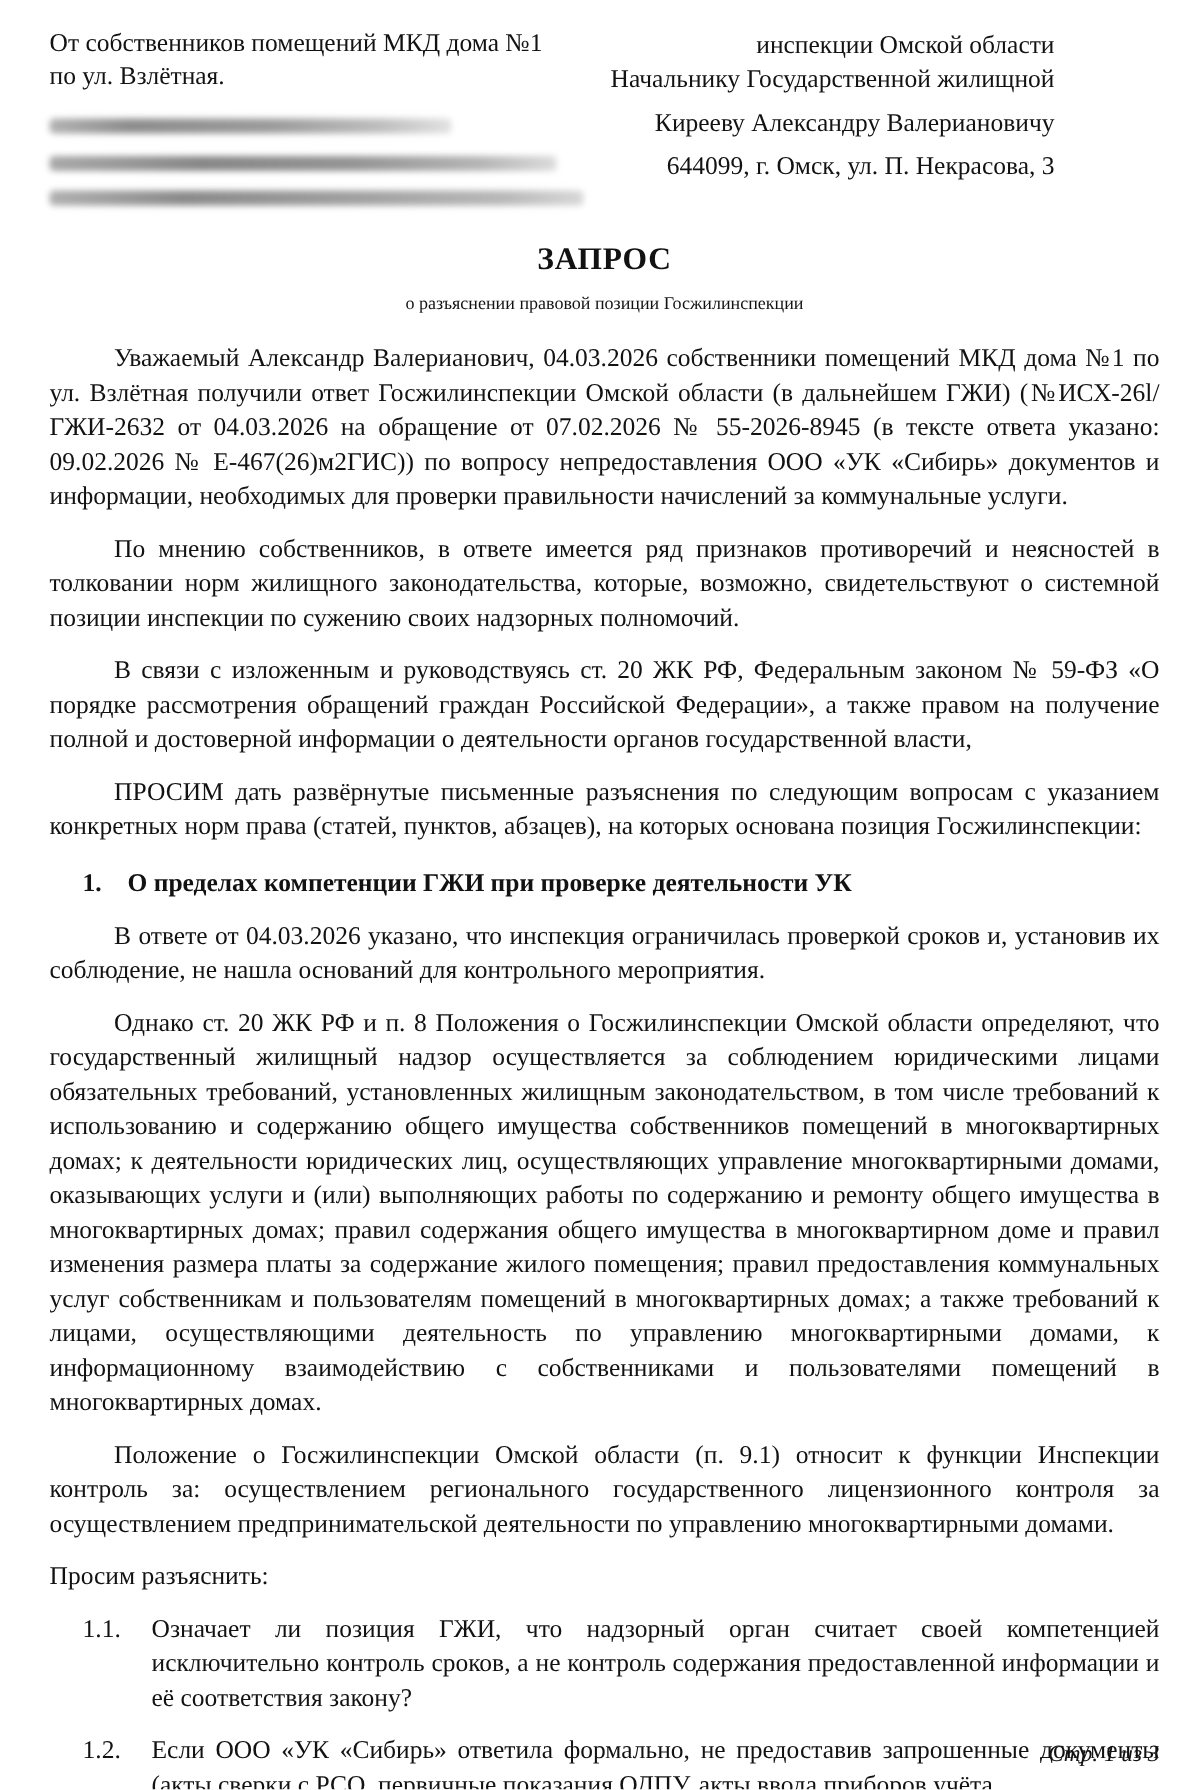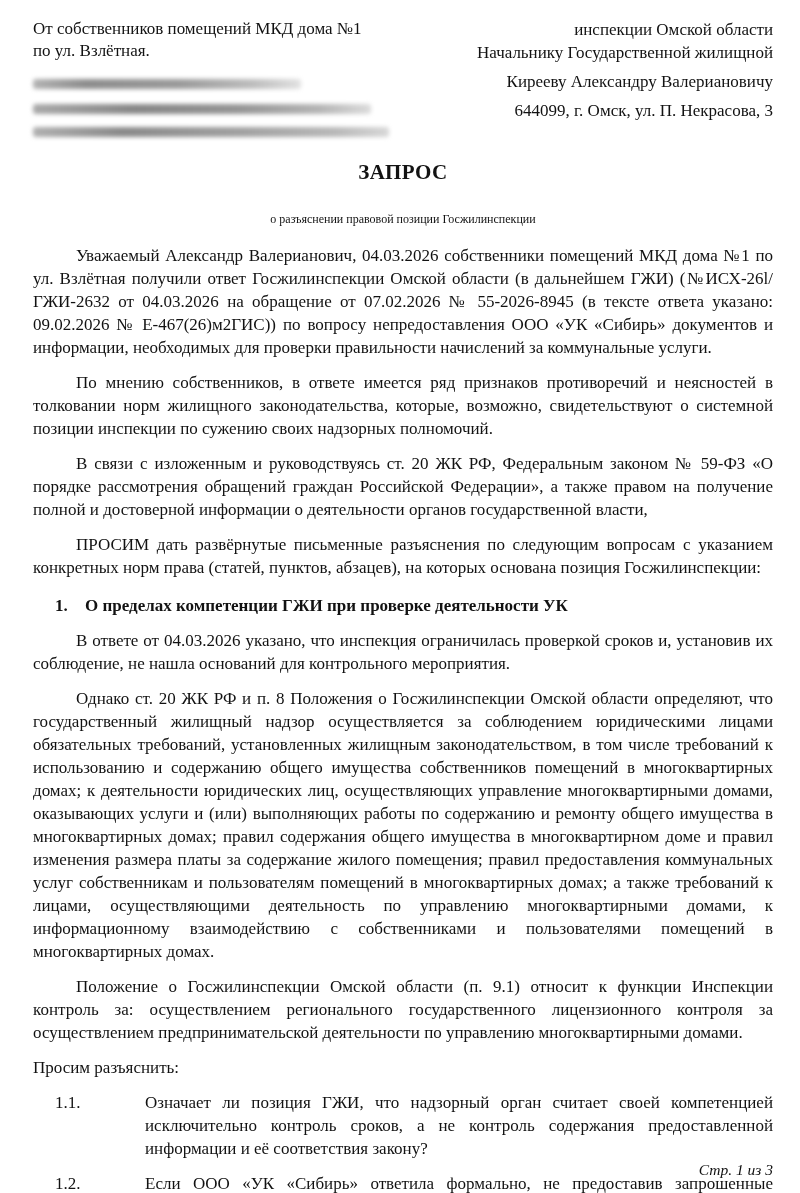--- a/index.html
+++ b/index.html
@@ -11,51 +11,51 @@
     padding: 18px 27px 0 33px;
     background: #ffffff;
     font-family: "Liberation Serif", "DejaVu Serif", serif;
     font-size: 17px;
     line-height: 23px;
     color: #121212;
     overflow: hidden;
   }
 
   
-  .header { display: flex; justify-content: space-between; align-items: flex-start; }
+  .header { display: flex; justify-content: flex-start; align-items: flex-start; }
   .sender { width: 330px; line-height: 22px; }
   .recipient { width: 340px; text-align: right; line-height: 23px; }
   .recipient .sp { margin-top: 6px; }
 
   .redacted {
     height: 10px;
     border-radius: 3px;
     filter: blur(2px);
   }
   .r1 { width: 268px; margin-top: 17px;
         background: linear-gradient(90deg,#b3b3b3 0%,#8d8d8d 20%,#9b9b9b 55%,#bdbdbd 82%,#e2e2e2 100%); }
   .r2 { width: 338px; margin-top: 15px;
         background: linear-gradient(90deg,#a9a9a9 0%,#878787 30%,#949494 60%,#b5b5b5 85%,#dcdcdc 100%); }
   .r3 { width: 356px; margin-top: 13px;
         background: linear-gradient(90deg,#b0b0b0 0%,#8a8a8a 25%,#9e9e9e 55%,#b8b8b8 85%,#d8d8d8 100%); }
 
   
   .title-block { text-align: center; margin-top: 23px; }
-  .doc-title { font-weight: bold; font-size: 21px; line-height: 25px; letter-spacing: 0.5px; margin-bottom: 22px; }
+  .doc-title { font-weight: bold; font-size: 21px; line-height: 25px; letter-spacing: 0.5px; margin-bottom: 5px; }
   .doc-subtitle { font-size: 12px; line-height: 25px; }
 
   
   p.para { margin: 12px 0; text-align: justify; }
   .indent { text-indent: 43px; }
   .noindent { text-indent: 0; margin: 12px 0 10px 0; }
 
   .section-heading { display: flex; font-weight: bold; margin: 15px 0 12px 22px; }
   .section-heading .num { flex: none; width: 30px; }
 
-  .qitem { display: flex; margin: 12px 0 12px 22px; gap: 44px; }
+  .qitem { display: flex; margin: 12px 0 12px 22px; }
   .qnum { flex: none; width: 46px; }
   .qtext { flex: 1; text-align: justify; }
 
   
   .footer {
     position: absolute;
     right: 27px;
     bottom: 12px;
     font-style: italic;
     font-size: 15.5px;

